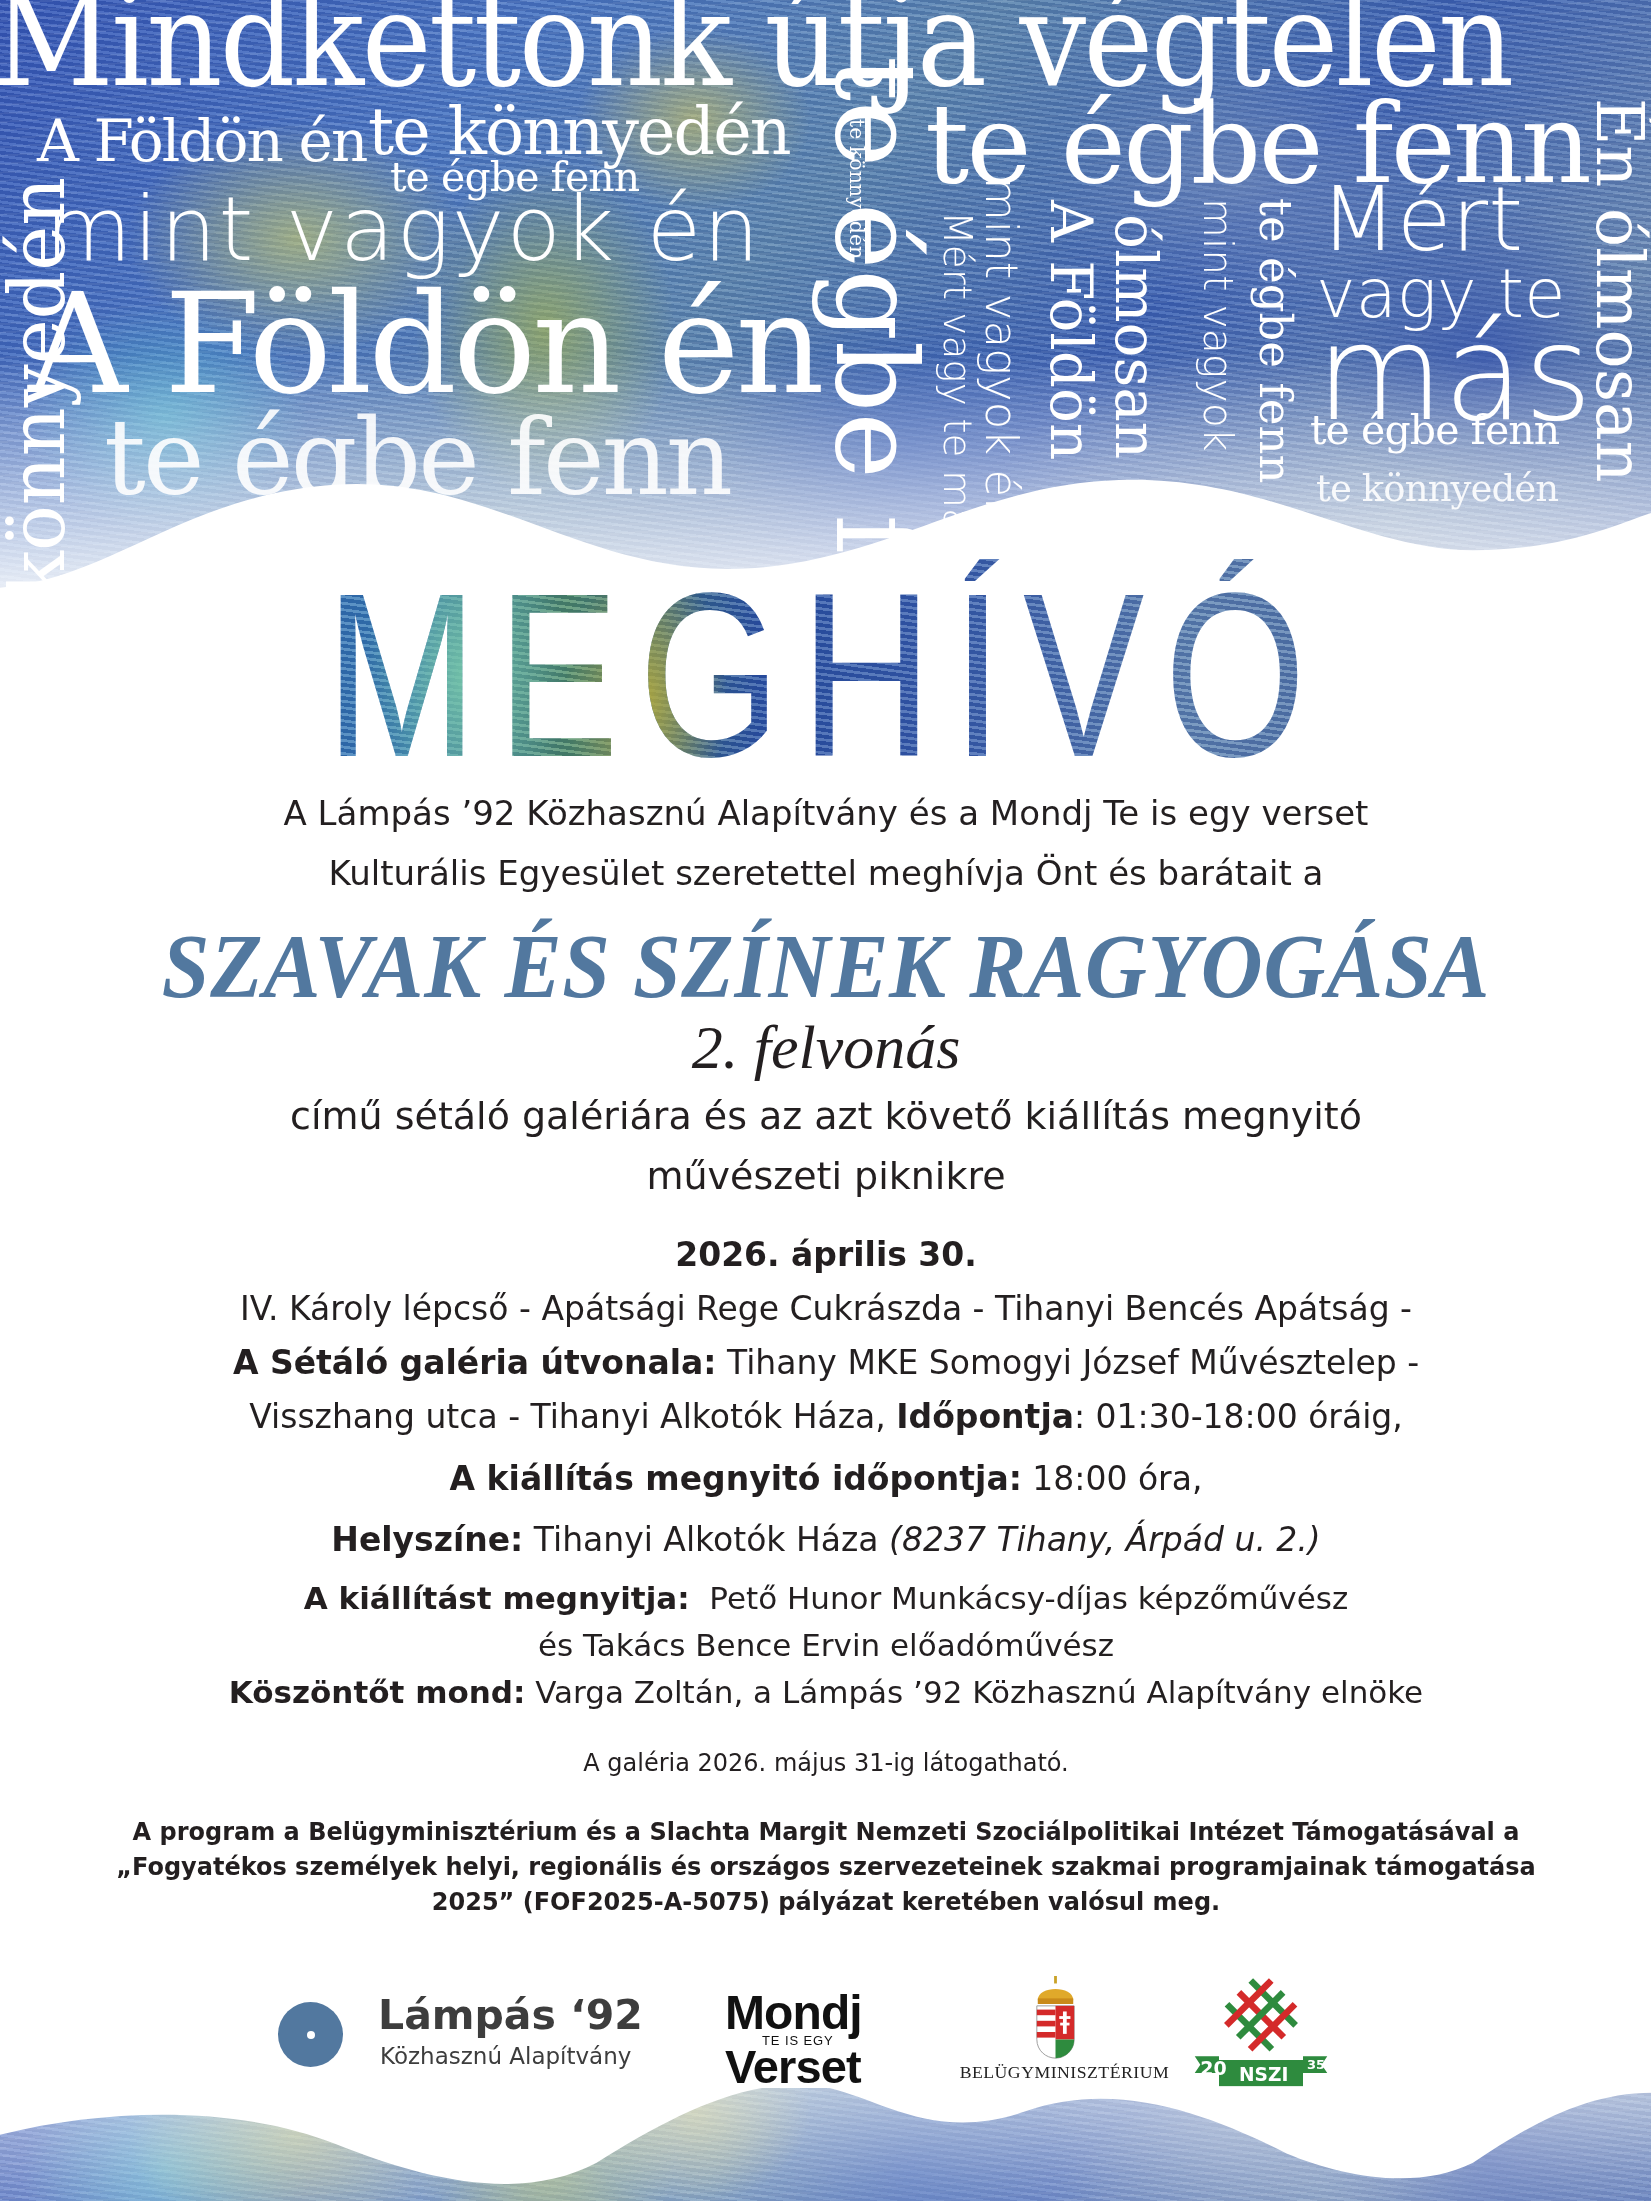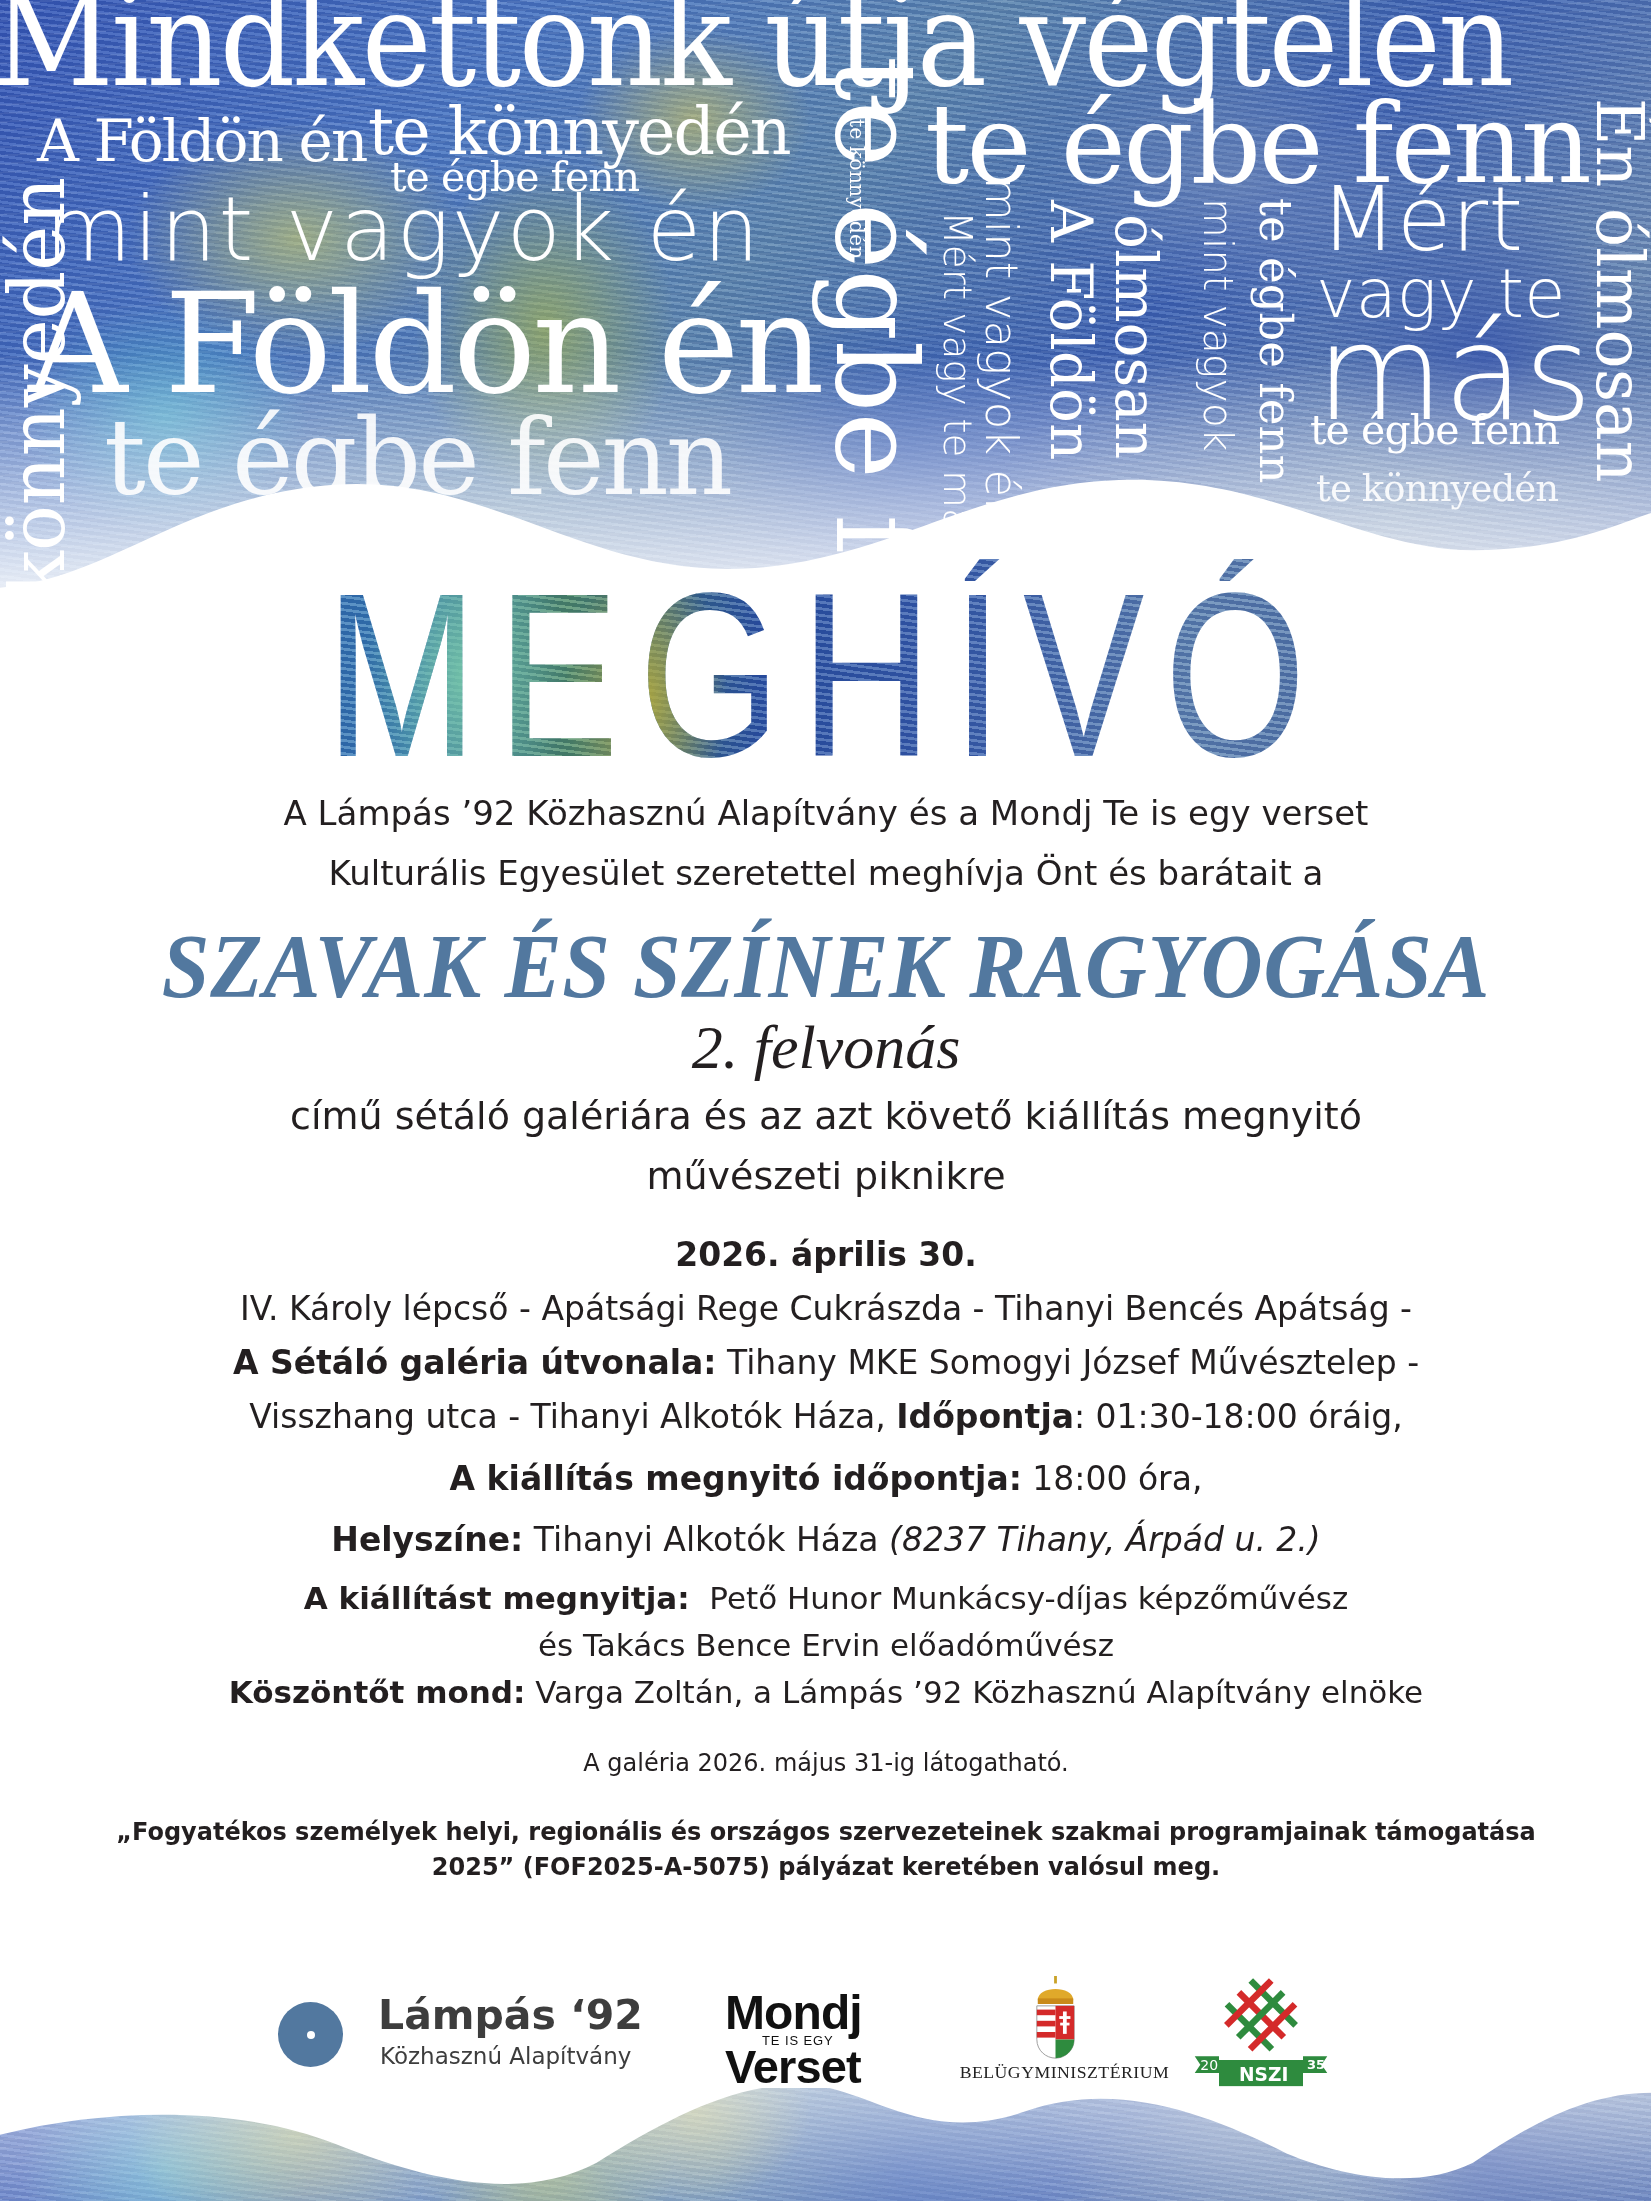--- a/index.html
+++ b/index.html
@@ -166,20 +166,21 @@
   <div class="gap"></div>
   <div class="p sm">
     <div><b>A kiállítást megnyitja:</b><span style="white-space:pre">  Pető Hunor Munkácsy-díjas képzőművész</span></div>
     <div>és Takács Bence Ervin előadóművész</div>
     <div><b>Köszöntőt mond:</b><span> Varga Zoltán, a Lámpás ’92 Közhasznú Alapítvány elnöke</span></div>
   </div>
 
   <div class="visit">A galéria 2026. május 31-ig látogatható.</div>
 
   <div class="support">
+    <div>A program a Belügyminisztérium és a Slachta Margit Nemzeti Szociálpolitikai Intézet Támogatásával a</div>
     <div>„Fogyatékos személyek helyi, regionális és országos szervezeteinek szakmai programjainak támogatása</div>
     <div>2025” (FOF2025-A-5075) pályázat keretében valósul meg.</div>
   </div>
 </div>
 
 <div class="logos">
   <div class="logo lampas-circle"></div>
   <div class="logo lampas-name">Lámpás ‘92</div>
   <div class="logo lampas-sub">Közhasznú Alapítvány</div>
 
@@ -214,21 +215,21 @@
         <rect x="-34" y="-4" width="68" height="7" fill="#d42a2a"></rect>
         <rect x="-34" y="14" width="68" height="7" fill="#2e8b3e"></rect>
         <rect x="-22" y="-34" width="7" height="68" fill="#d42a2a"></rect>
         <rect x="-4" y="-34" width="7" height="68" fill="#2e8b3e"></rect>
         <rect x="14" y="-34" width="7" height="68" fill="#d42a2a"></rect>
       </g>
       <path d="M4,86 L30,86 L30,104 L4,104 L10,95 Z" fill="#2e8b3e"></path>
       <path d="M146,86 L120,86 L120,104 L146,104 L140,95 Z" fill="#2e8b3e"></path>
       <rect x="30" y="90" width="90" height="28" fill="#2e8b3e"></rect>
     </svg>
-    <span style="position:absolute;left:9.3px;top:81px;color:#fff;font-size:14px;font-weight:400;">20</span>
+    <span style="position:absolute;left:9.3px;top:81px;color:#fff;font-size:19px;font-weight:700;">20</span>
     <span style="position:absolute;left:116px;top:81px;color:#fff;font-size:13px;font-weight:700;">35</span>
     <span style="position:absolute;left:48px;top:88px;color:#fff;font-size:18.6px;font-weight:700;">NSZI</span>
   </div>
 </div>
 
 <div class="footer-art">
   <div class="paint"></div>
   <svg viewBox="0 0 1772 122" preserveAspectRatio="none">
     <path d="M0,0 L1772,0 L1772,5 C1700,5 1640,40 1580,80 C1520,110 1440,95 1380,70 C1300,30 1200,-10 1100,25 C1000,60 940,8 880,-2 C800,-12 720,30 640,80 C560,122 460,100 360,60 C260,20 120,20 0,50 Z" fill="#ffffff"></path>
     <rect x="0" y="0" width="1772" height="122" fill="url(#ffade)"></rect>

